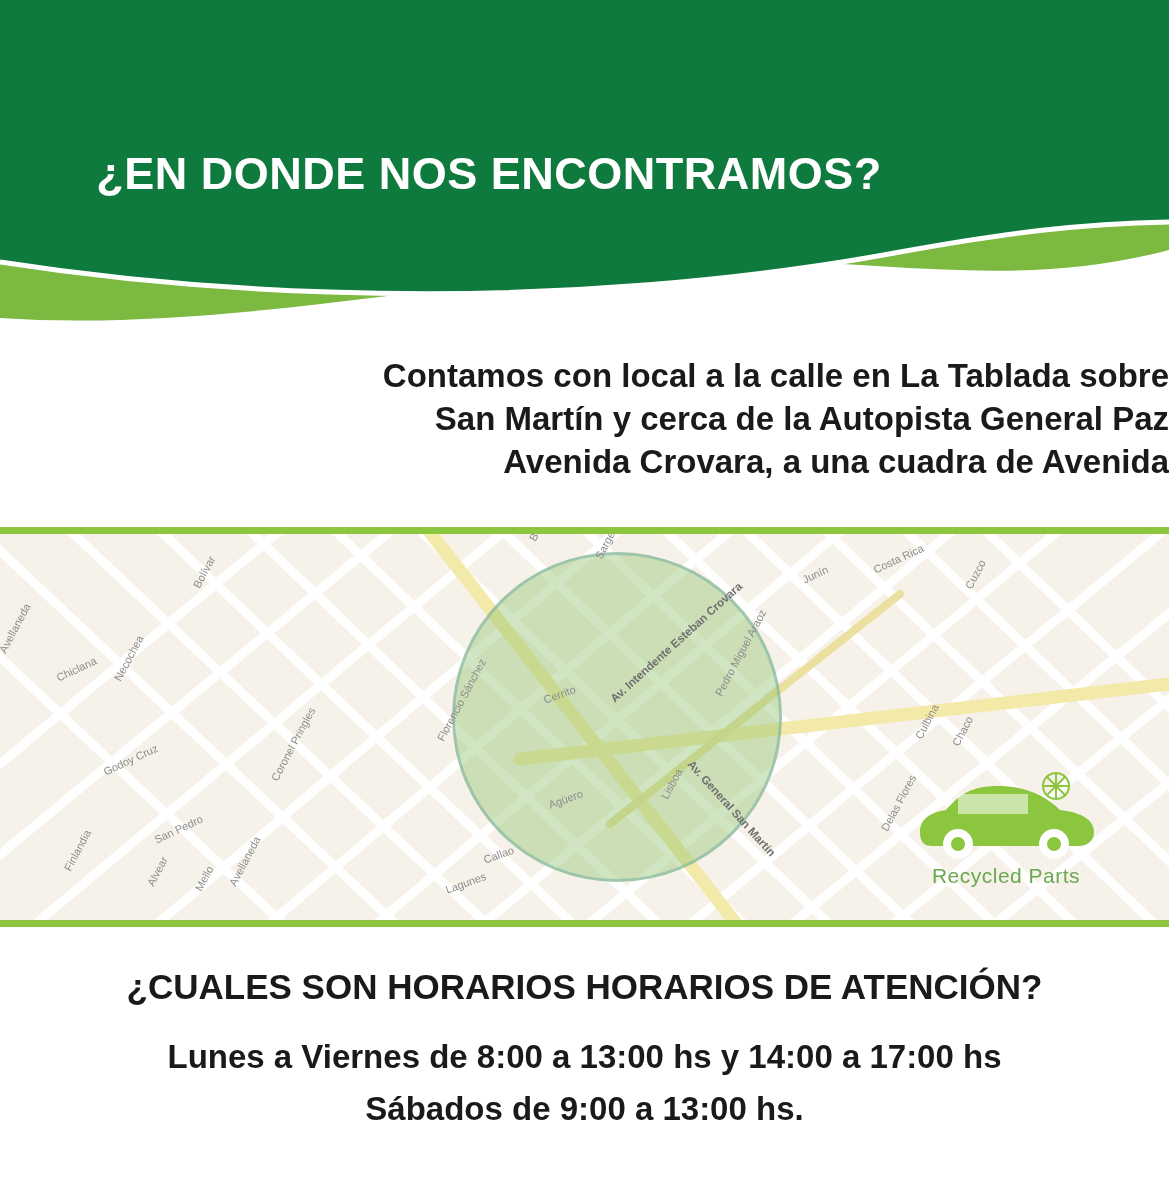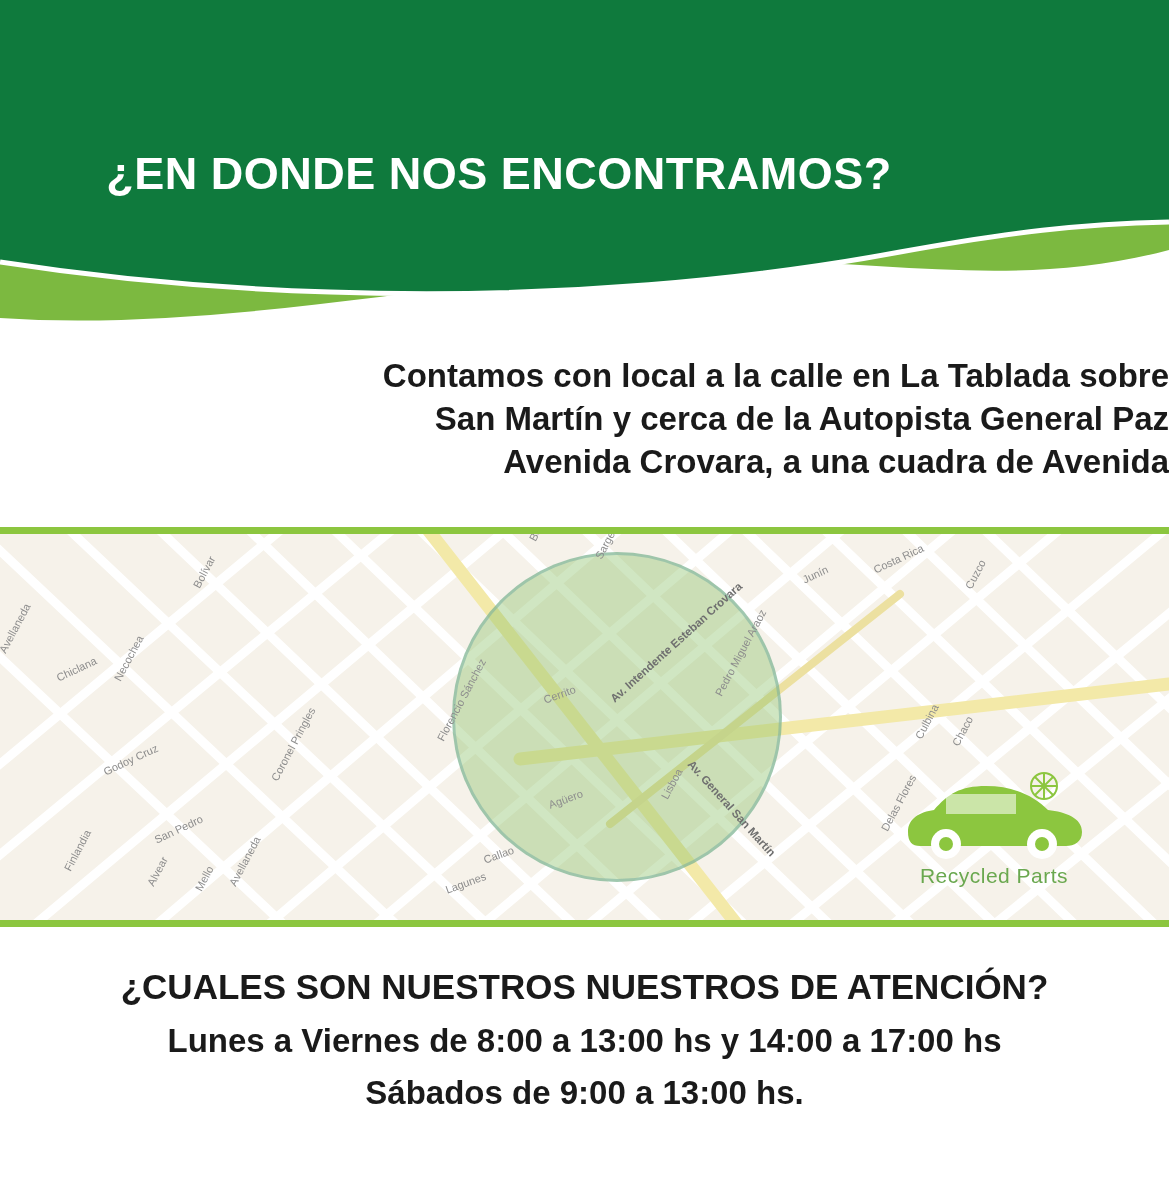--- a/index.html
+++ b/index.html
@@ -27,21 +27,21 @@
     position: absolute;
     top: 0;
     left: 0;
     width: 1169px;
     height: 340px;
     display: block;
   }
   .header-title {
     position: absolute;
     top: 148px;
-    left: 10px;
+    left: 0;
     width: 978px;
     text-align: center;
     color: #ffffff;
     font-size: 45px;
     font-weight: bold;
     letter-spacing: 0.5px;
     font-family: "Liberation Sans", sans-serif;
     z-index: 5;
   }
 
@@ -97,21 +97,21 @@
     height: 330px;
     border-radius: 50%;
     background: rgba(143, 195, 110, 0.42);
     border: 3px solid rgba(120, 175, 160, 0.55);
     box-sizing: border-box;
   }
 
   
   .logo {
     position: absolute;
-    right: 70px;
+    right: 58px;
     bottom: 32px;
     width: 210px;
     text-align: center;
   }
   .logo svg { display: block; width: 200px; height: 96px; margin: 0 auto; }
   .logo-text {
     color: #6aa84f;
     font-size: 21px;
     letter-spacing: 0.5px;
     margin-top: 2px;
@@ -129,21 +129,21 @@
     color: #1a1a1a;
     font-size: 35px;
     font-weight: bold;
     font-family: "Liberation Sans", sans-serif;
   }
   .hours-line {
     color: #1a1a1a;
     font-size: 33px;
     font-weight: bold;
     line-height: 44px;
-    margin-top: 12px;
+    margin-top: 28px;
     font-family: "Liberation Sans", sans-serif;
   }
   .hours-line.second { margin-top: 8px; }
 </style>
 </head>
 <body>
 
 <div class="header">
   <svg class="header-wave" viewBox="0 0 1169 340" preserveAspectRatio="none">
 
@@ -256,16 +256,16 @@
       <g fill="#8cc63f">
         <circle cx="52" cy="78" r="7"></circle>
         <circle cx="148" cy="78" r="7"></circle>
       </g>
     </svg>
     <div class="logo-text">Recycled Parts</div>
   </div>
 </div>
 
 <div class="hours">
-  <div class="hours-title">¿CUALES SON NUESTROS NUESTROS DE ATENCIÓN?</div>
+  <div class="hours-title">¿CUALES SON HORARIOS HORARIOS DE ATENCIÓN?</div>
   <div class="hours-line">Lunes a Viernes de 8:00 a 13:00 hs y 14:00 a 17:00 hs</div>
   <div class="hours-line second">Sábados de 9:00 a 13:00 hs.</div>
 </div>
 
 </body></html>

